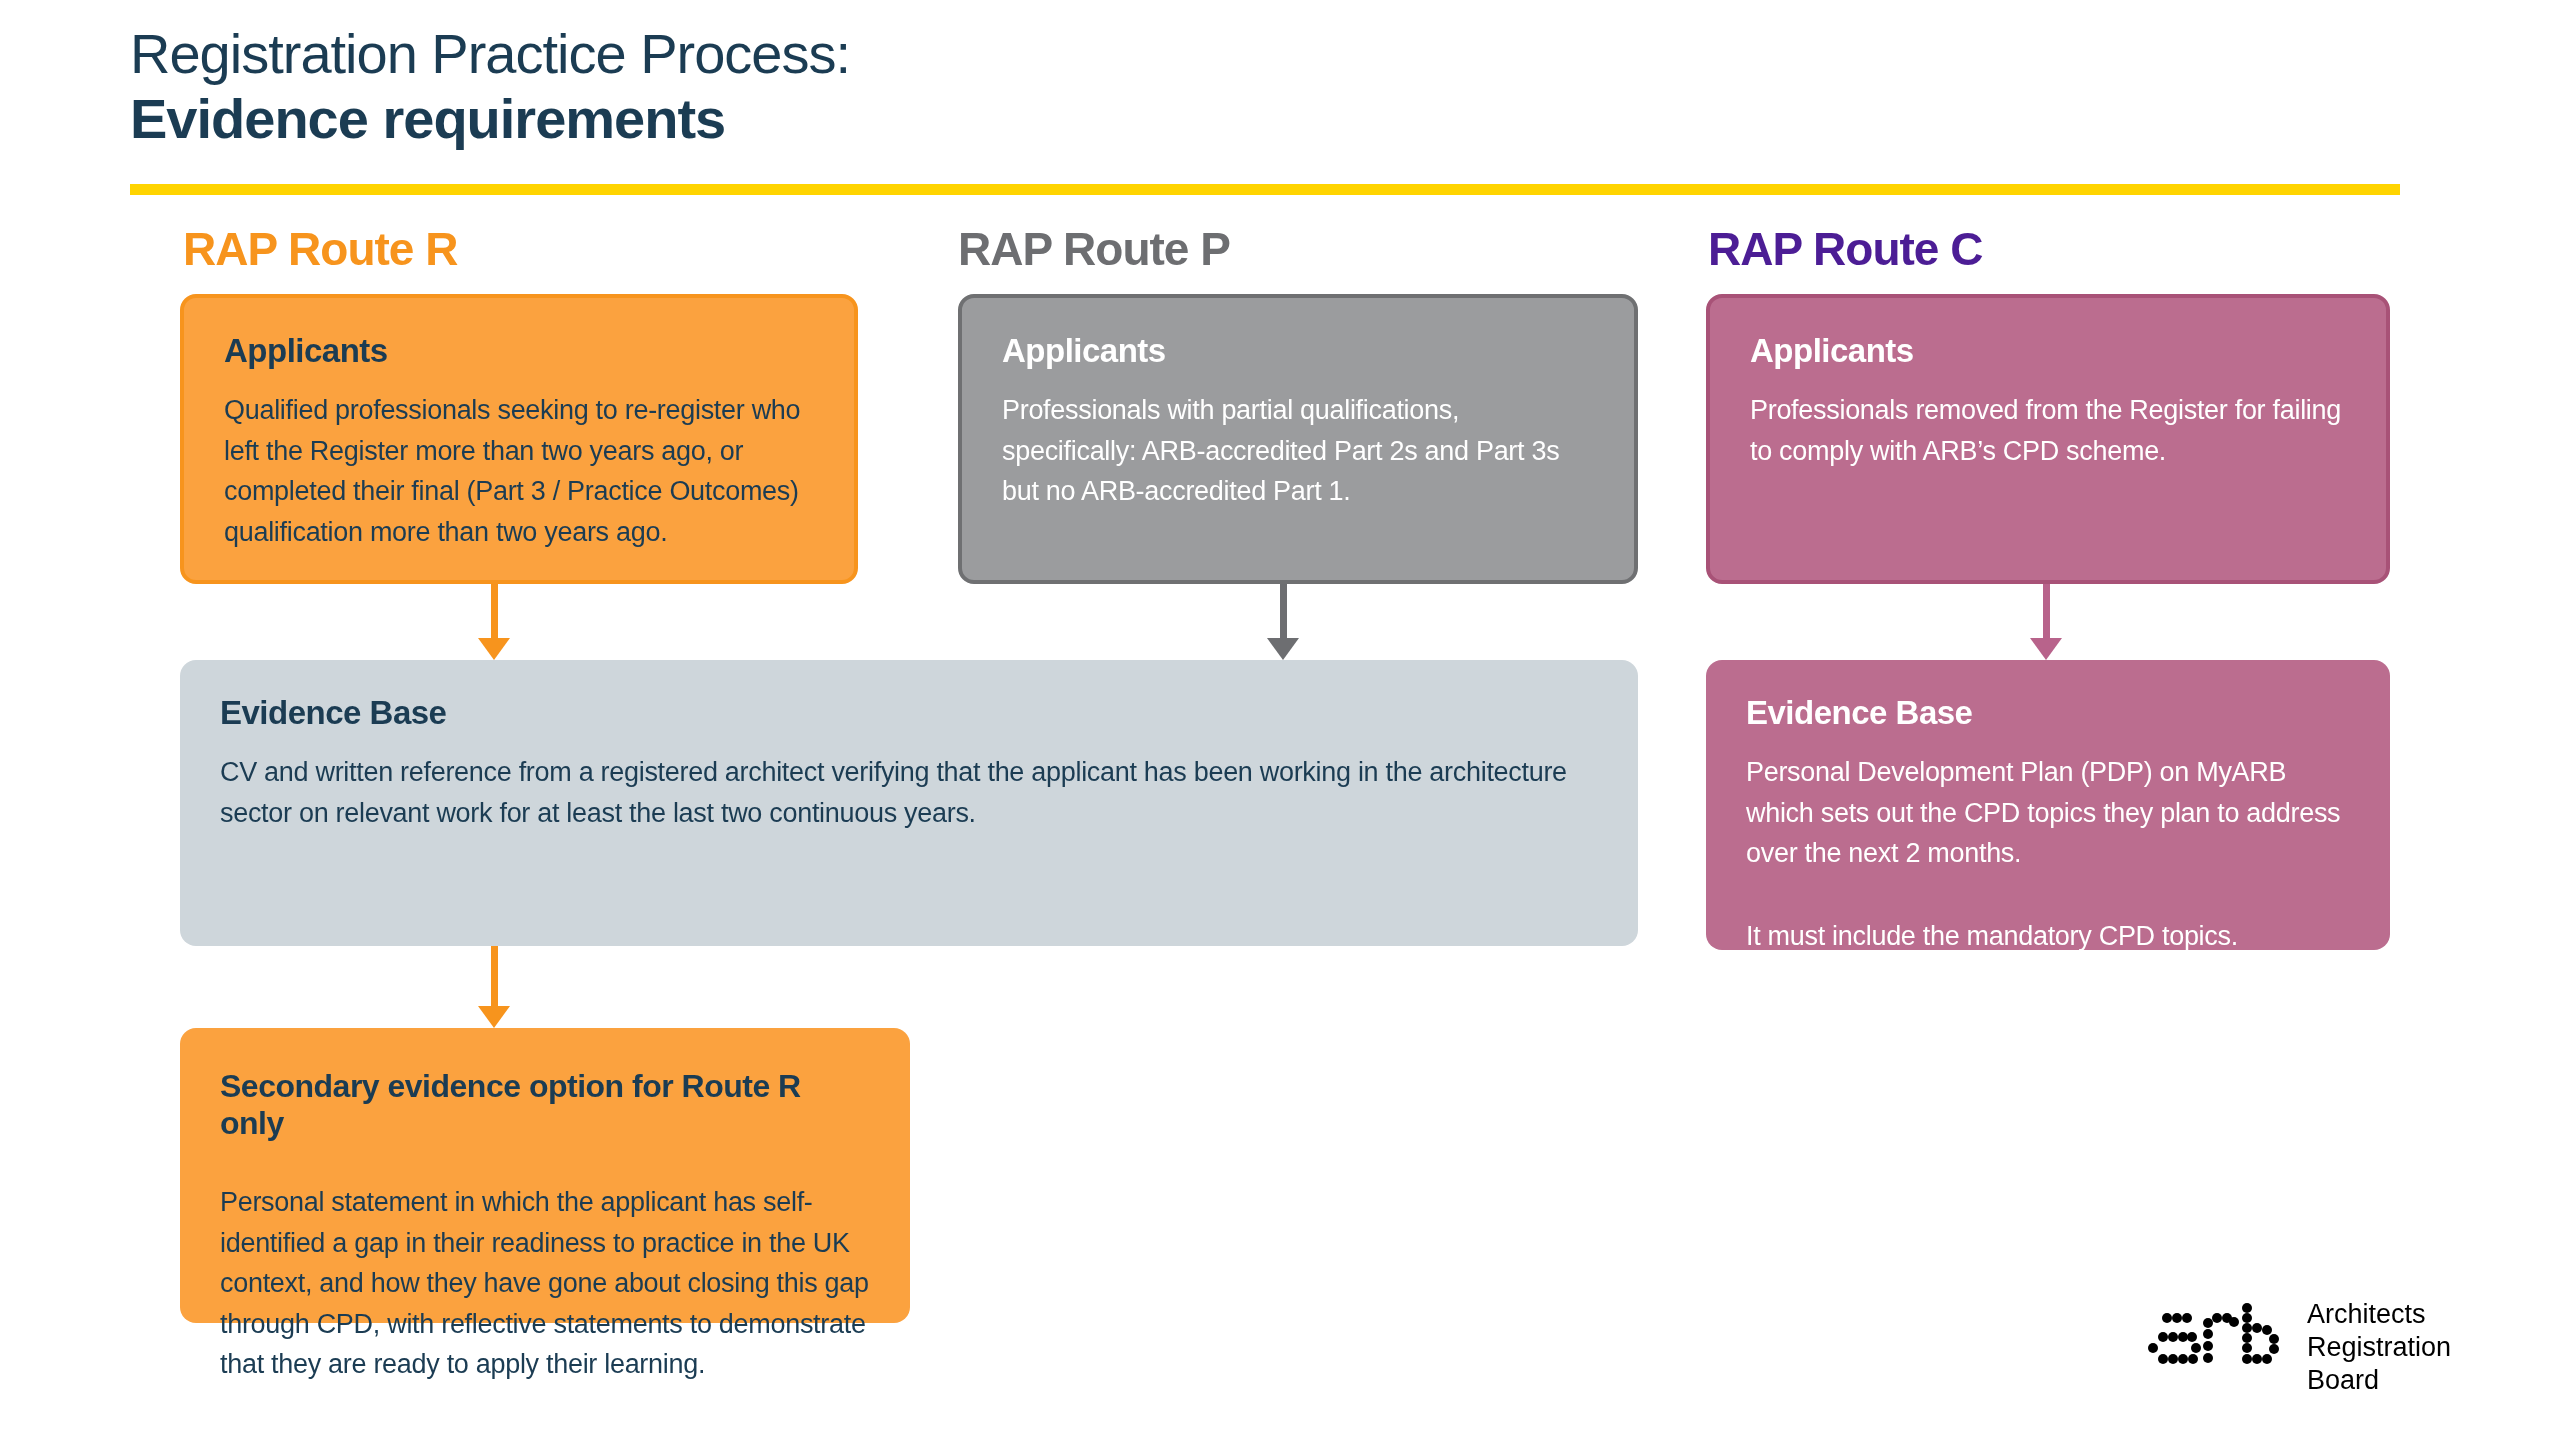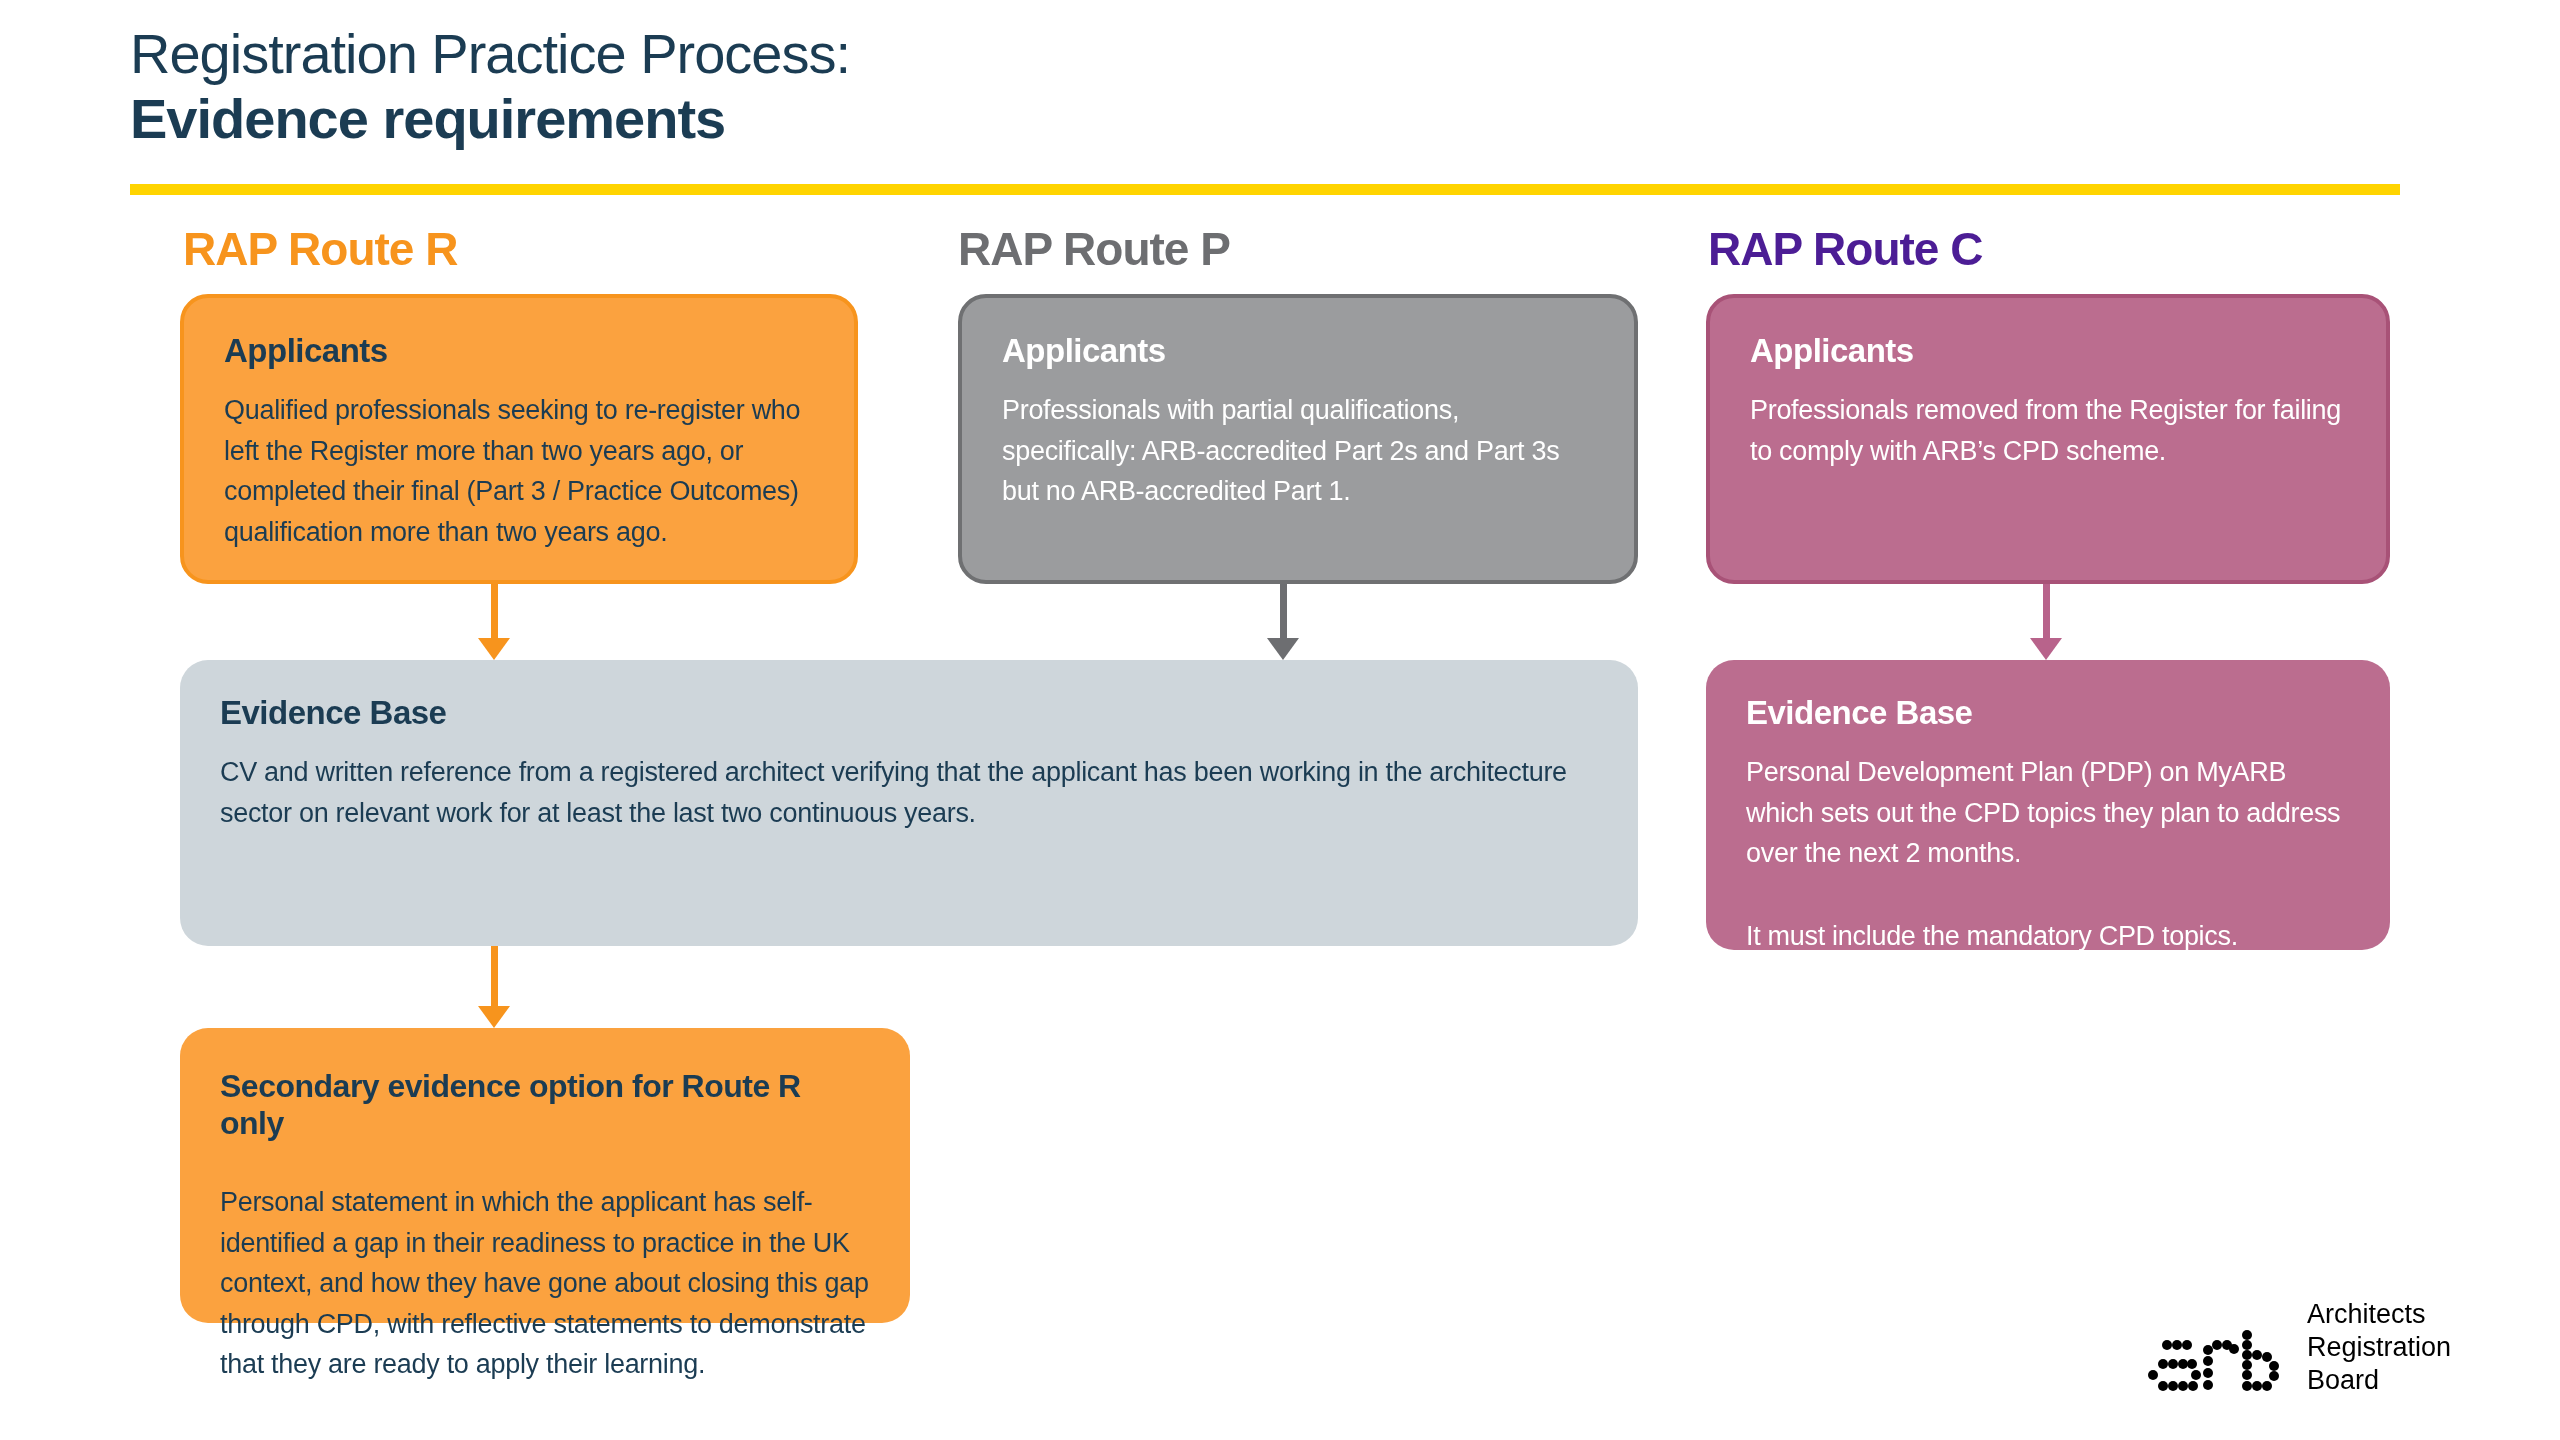--- a/index.html
+++ b/index.html
@@ -22,21 +22,21 @@
 
   
   .col-heading { position: absolute; top: 222px; font-size: 46px; font-weight: 700; letter-spacing: -1px; }
   .heading-r { left: 183px; color: #F7941D; }
   .heading-p { left: 958px; color: #6D6E71; }
   .heading-c { left: 1708px; color: #4c1d95; }
 
   
   .panel {
     position: absolute;
-    border-radius: 28px;
+    border-radius: 16px;
     box-sizing: border-box;
     padding: 34px 40px;
   }
   .panel h3 { margin: 0 0 20px 0; font-size: 33px; font-weight: 700; letter-spacing: -0.5px; }
   .panel p  { margin: 0; font-size: 27px; line-height: 1.5; letter-spacing: -0.3px; }
 
   .applicants-r { left: 180px;  top: 294px; width: 678px; height: 290px; background: #FBA23F; border: 4px solid #F7941D; color: #1B3C53; }
   .applicants-p { left: 958px;  top: 294px; width: 680px; height: 290px; background: #9B9C9E; border: 4px solid #6F7072; color: #ffffff; }
   .applicants-c { left: 1706px; top: 294px; width: 684px; height: 290px; background: #BB6D8F; border: 4px solid #A85277; color: #ffffff; }
 
@@ -59,21 +59,21 @@
   .arrow .head  { width: 0; height: 0; border-left: 16px solid transparent; border-right: 16px solid transparent; border-top: 22px solid currentColor; }
   .arrow-orange { color: #F7941D; }
   .arrow-gray   { color: #6D6E71; }
   .arrow-pink   { color: #B8638B; }
   .arrow-r1 { left: 478px;  top: 584px; height: 76px; }
   .arrow-p1 { left: 1267px; top: 584px; height: 76px; }
   .arrow-c1 { left: 2030px; top: 584px; height: 76px; }
   .arrow-r2 { left: 478px;  top: 946px; height: 82px; }
 
   
-  .logo { position: absolute; left: 2145px; top: 1296px; display: flex; align-items: flex-end; gap: 22px; }
+  .logo { position: absolute; left: 2145px; top: 1296px; display: flex; align-items: flex-start; gap: 22px; }
   .logo svg { display: block; }
   .logo-dots { fill: #000000; }
   .logo-text { font-size: 27px; line-height: 1.23; color: #000000; font-weight: 400; letter-spacing: 0; margin-top: 2px; }
 </style>
 </head>
 <body>
 
 <div class="canvas">
 
   <div class="title-block">

